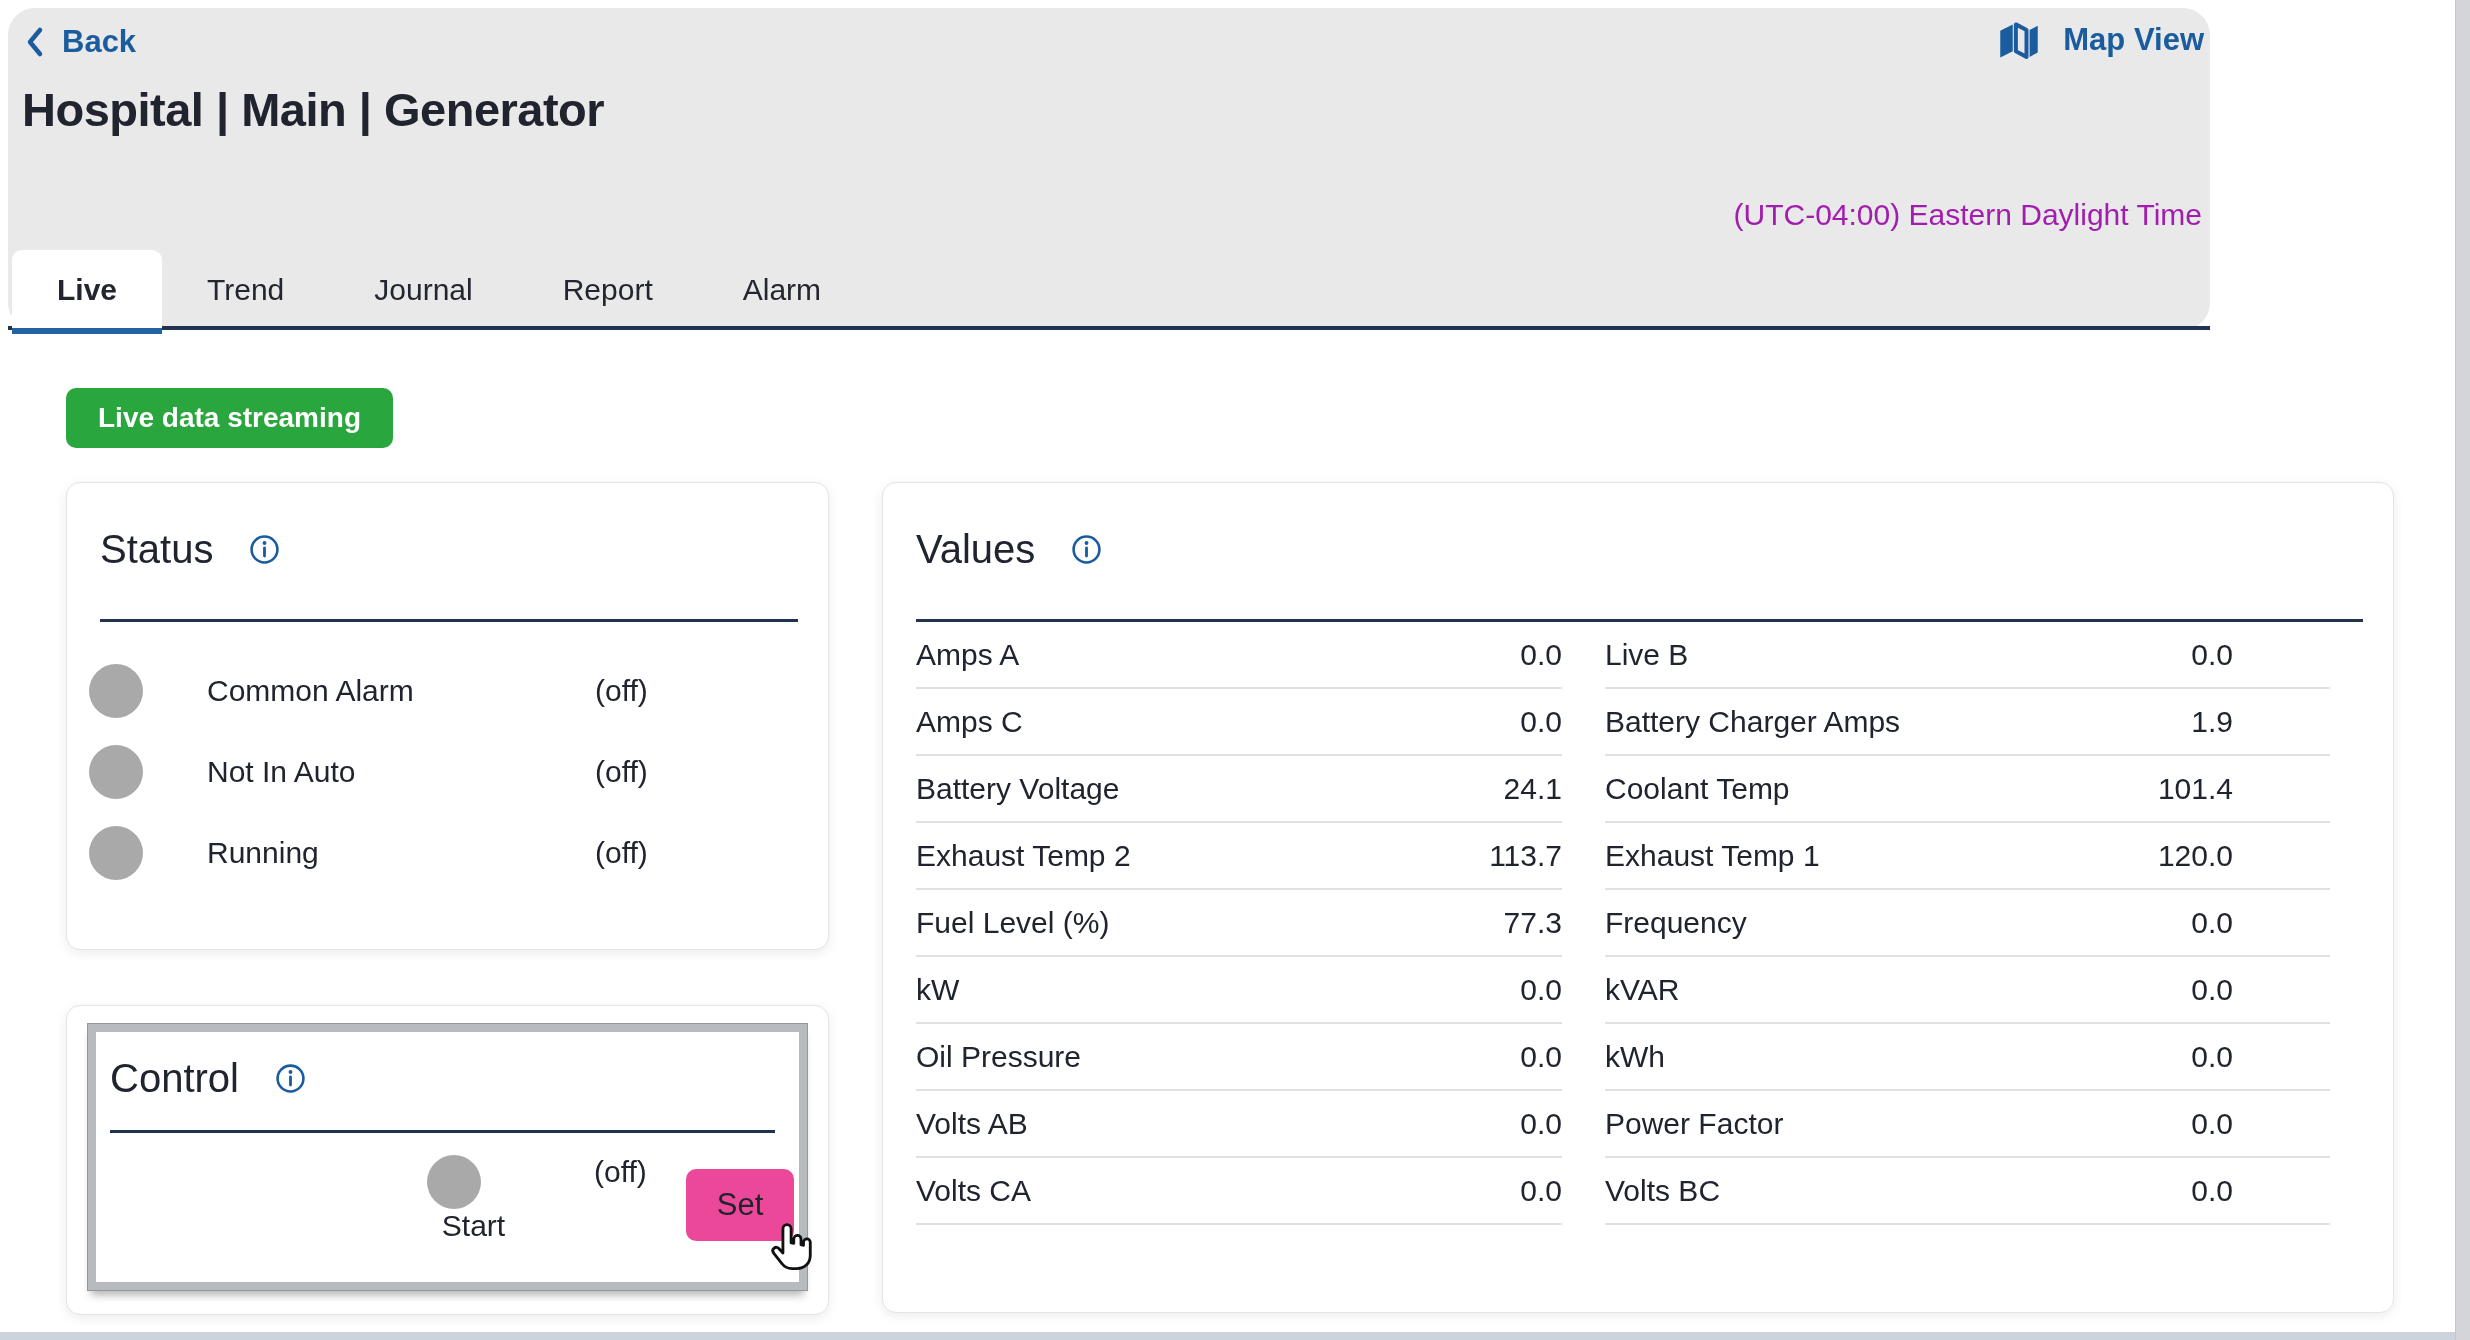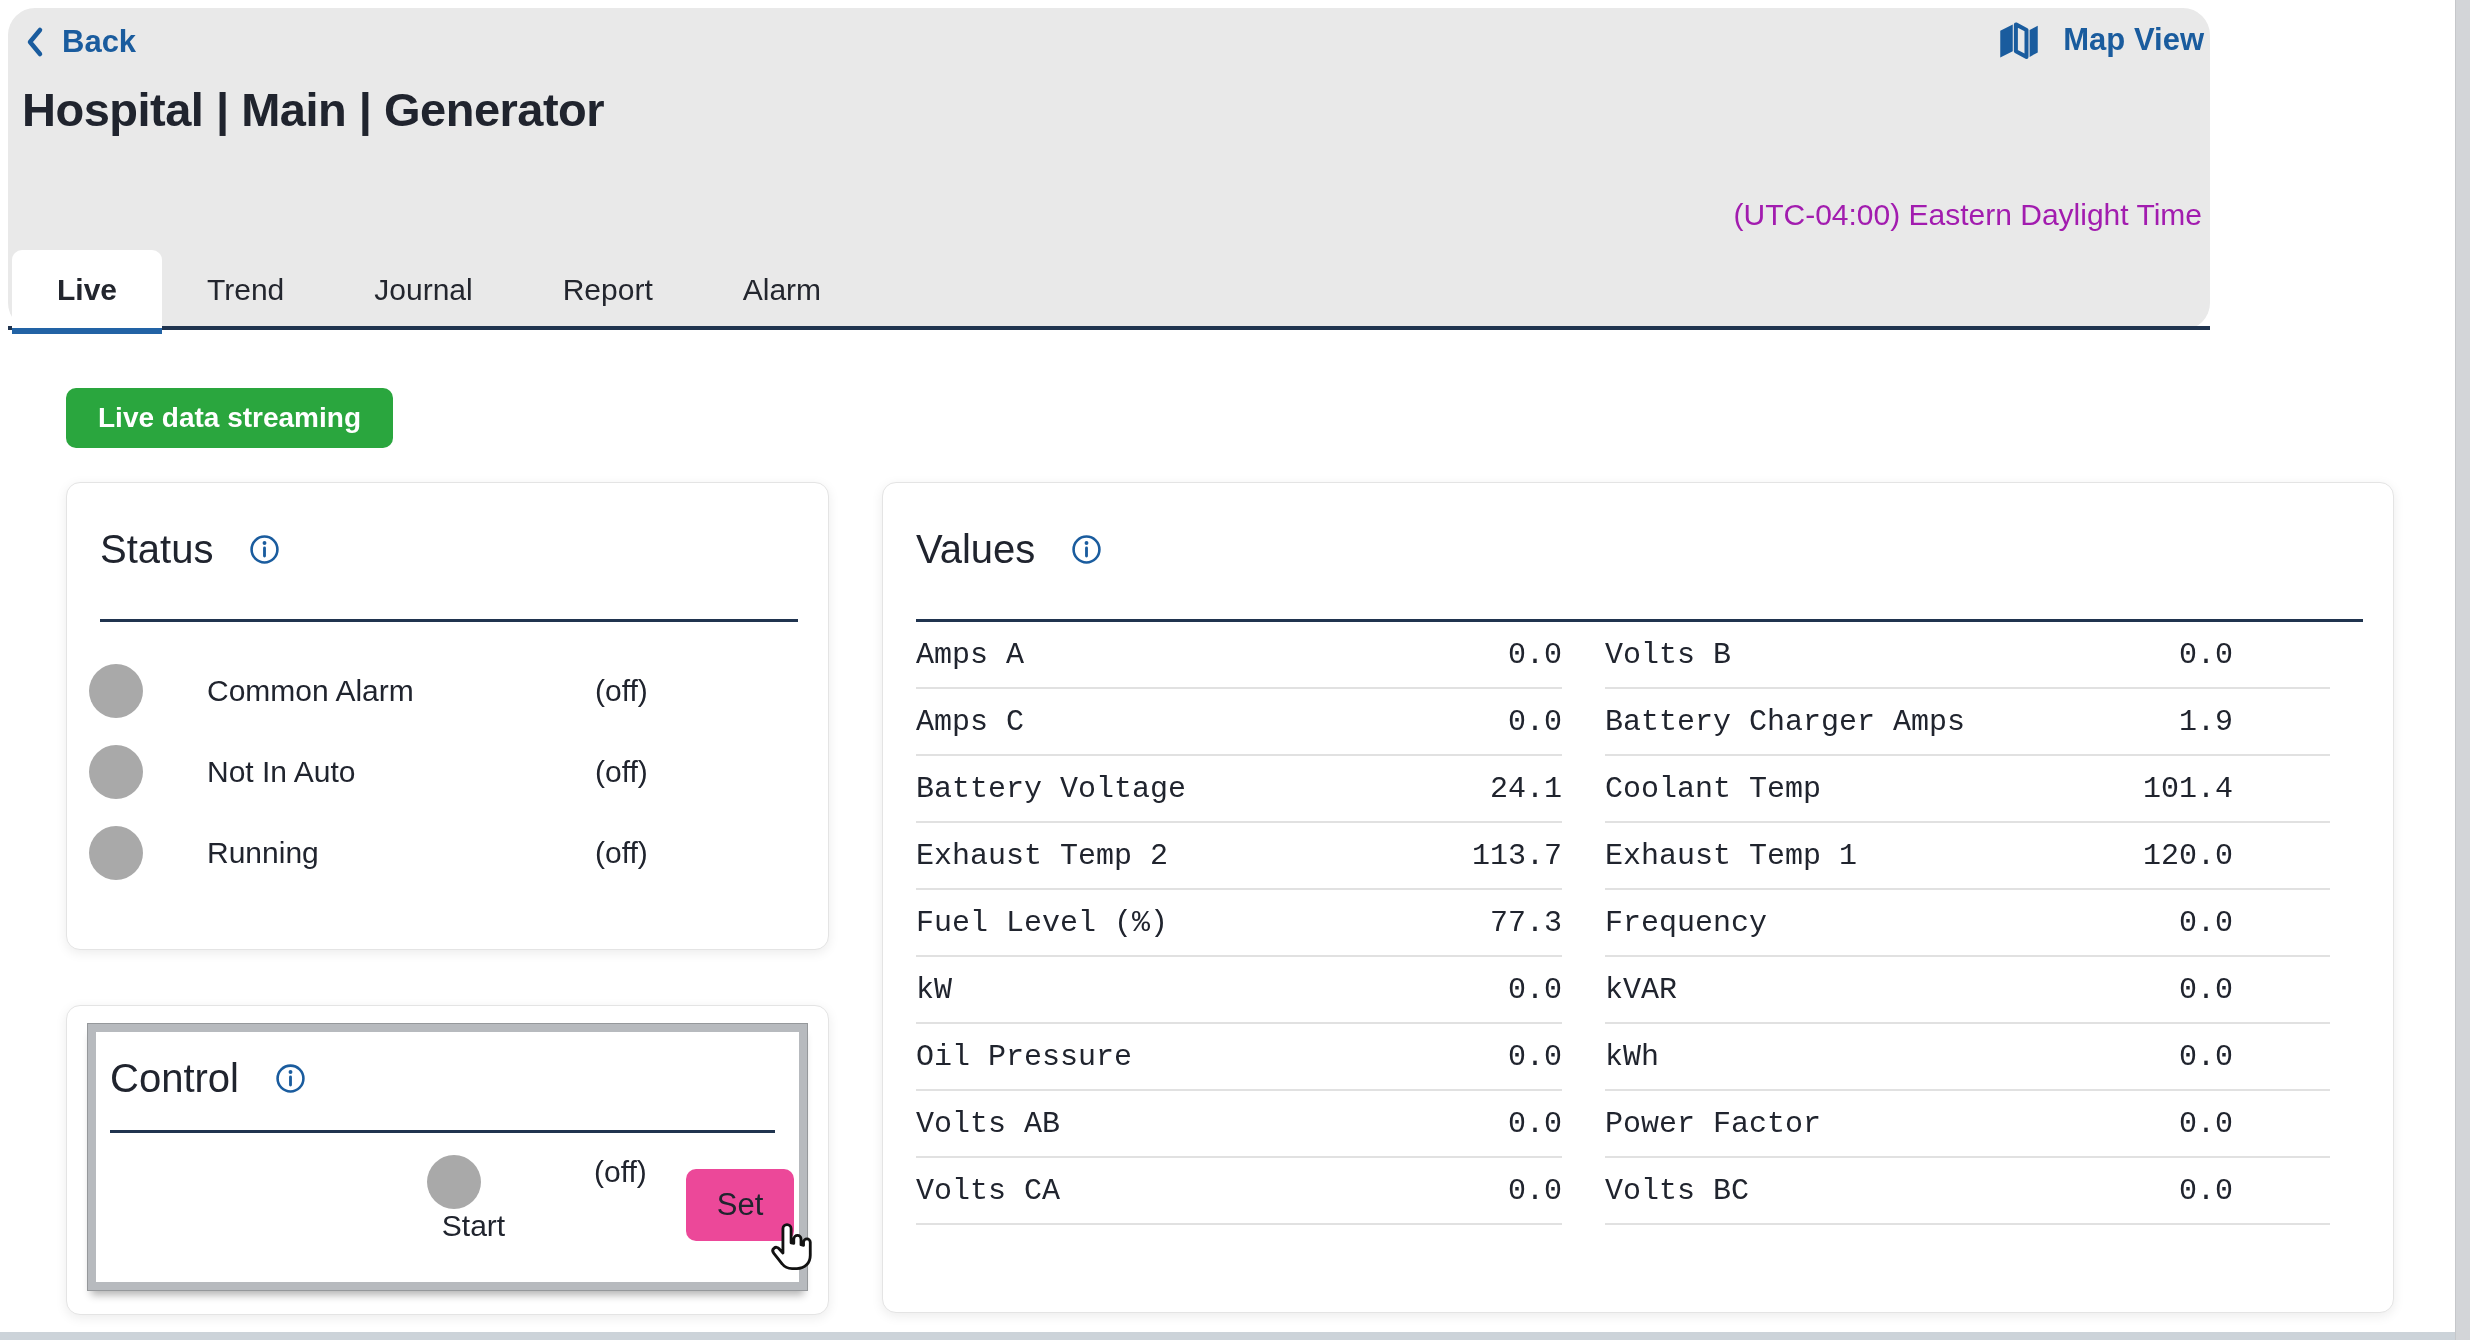--- a/index.html
+++ b/index.html
@@ -52,21 +52,21 @@
   .cbox .card-head{padding:24px 0 0 14px;}
   .cbox .card-title{line-height:44px;}
   .cbox .rule{margin:30px 24px 0 14px;}
   .crow{height:100px;margin-top:22px;display:flex;align-items:center;padding-left:12px;position:relative;flex-direction:column;}
   .crow .lbl{margin-left:40px;font-size:30px;}
   .crow .state{position:absolute;left:498px;font-size:30px;}
   .setbtn{position:absolute;left:590px;top:50%;transform:translateY(-50%);
     width:108px;height:72px;background:#ec4899;border:none;border-radius:10px;
     font-size:31px;color:#20242e;font-family:inherit;cursor:pointer;}
   
-  .vwrap{display:flex;gap:43px;margin:0 22px 0 33px;font-family:Liberation Mono, monospace;}
+  .vwrap{display:flex;gap:43px;margin:0 22px 0 33px;}
   .vcol{box-sizing:border-box;}
   .vcol.left{width:646px;}
   .vcol.right{width:725px;}
   .vrow{height:65px;display:flex;align-items:center;justify-content:space-between;
     border-bottom:2px solid #e1e1e1;font-size:30px;}
   .vcol.right .vrow .val{padding-right:97px;}
   .cursor{position:absolute;left:760px;top:893px;width:44px;z-index:5;pointer-events:none;}
 </style>
 </head>
 <body>
@@ -219,21 +219,21 @@
               <span>Volts AB</span>
               <span class="val">0.0</span>
             </div>
           <div class="vrow">
               <span>Volts CA</span>
               <span class="val">0.0</span>
             </div>
         </div>
         <div class="vcol right">
           <div class="vrow">
-              <span>Volts B</span>
+              <span>Live B</span>
               <span class="val">0.0</span>
             </div>
           <div class="vrow">
               <span>Battery Charger Amps</span>
               <span class="val">1.9</span>
             </div>
           <div class="vrow">
               <span>Coolant Temp</span>
               <span class="val">101.4</span>
             </div>

